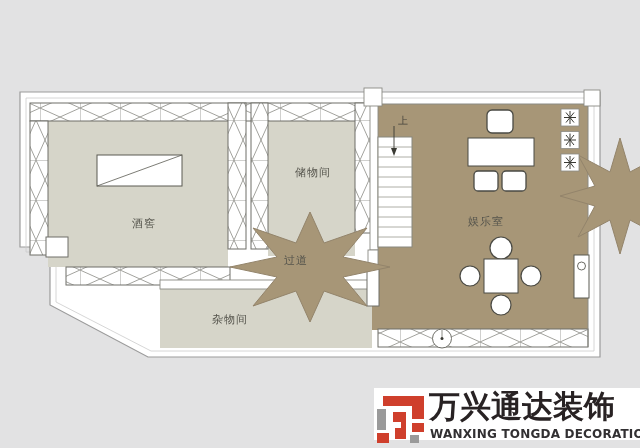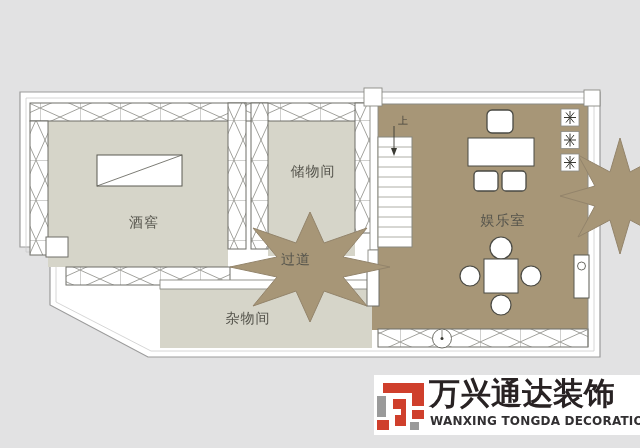--- a/index.html
+++ b/index.html
@@ -4,28 +4,28 @@
 <style>
   html,body{margin:0;padding:0;}
   .canvas{
     position:relative;width:640px;height:448px;overflow:hidden;
     background:#e2e2e3;
     font-family:"DejaVu Sans","Liberation Sans",sans-serif;
   }
   .plan-svg{position:absolute;left:0;top:0;}
   .room-label{
     position:absolute;transform:translate(-50%,-50%);
-    font-size:14px;color:#55544c;letter-spacing:1px;white-space:nowrap;
+    font-size:11px;color:#55544c;letter-spacing:1px;white-space:nowrap;
   }
   .stairs-label{
     position:absolute;transform:translate(-50%,-50%);
     font-size:10px;color:#44433c;white-space:nowrap;
   }
   .logo{
-    position:absolute;left:374px;top:375px;width:266px;height:60px;
+    position:absolute;left:374px;top:388px;width:266px;height:52px;
     background:#ffffff;
   }
   .logo-mark{position:absolute;left:3px;top:7px;}
   .logo-cn{
     position:absolute;left:55px;top:1px;
     font-size:31px;font-weight:700;color:#282223;line-height:1.1;
     letter-spacing:0px;white-space:nowrap;
   }
   .logo-en{
     position:absolute;left:56px;top:39px;
@@ -120,22 +120,22 @@
     <g>
       <circle cx="442" cy="338.5" r="9.5" fill="#ffffff" stroke="#6f6f68" stroke-width="1"></circle>
       <line x1="442" y1="330" x2="442" y2="338.5" stroke="#6f6f68" stroke-width="0.8"></line>
       <circle cx="442" cy="338.5" r="1.5" fill="#3a3a34"></circle>
     </g>
   </svg>
 
   <div class="room-label" style="left:144px;top:223px">酒窖</div>
   <div class="room-label" style="left:313px;top:172px">储物间</div>
   <div class="room-label" style="left:296px;top:260px">过道</div>
-  <div class="room-label" style="left:503px;top:221px">娱乐室</div>
-  <div class="room-label" style="left:248px;top:319px">杂物间</div>
+  <div class="room-label" style="left:486px;top:221px">娱乐室</div>
+  <div class="room-label" style="left:230px;top:319px">杂物间</div>
   <div class="stairs-label" style="left:403px;top:121px">上</div>
 
   <div class="logo">
     <svg class="logo-mark" width="48" height="48" viewBox="0 0 48 48">
       <path d="M6,1 H47 V24 H35 V11 H6 Z" fill="#cf3f2c"></path>
       <path d="M16,17 H29 V44 H18 V33 H24 V27 H16 Z" fill="#cf3f2c"></path>
       <rect x="0" y="14" width="9" height="21" fill="#9a9a9a"></rect>
       <rect x="0" y="38" width="12" height="10" fill="#cf3f2c"></rect>
       <rect x="16" y="47" width="0" height="0" fill="#9a9a9a"></rect>
       <rect x="33" y="40" width="9" height="8" fill="#9a9a9a"></rect>

